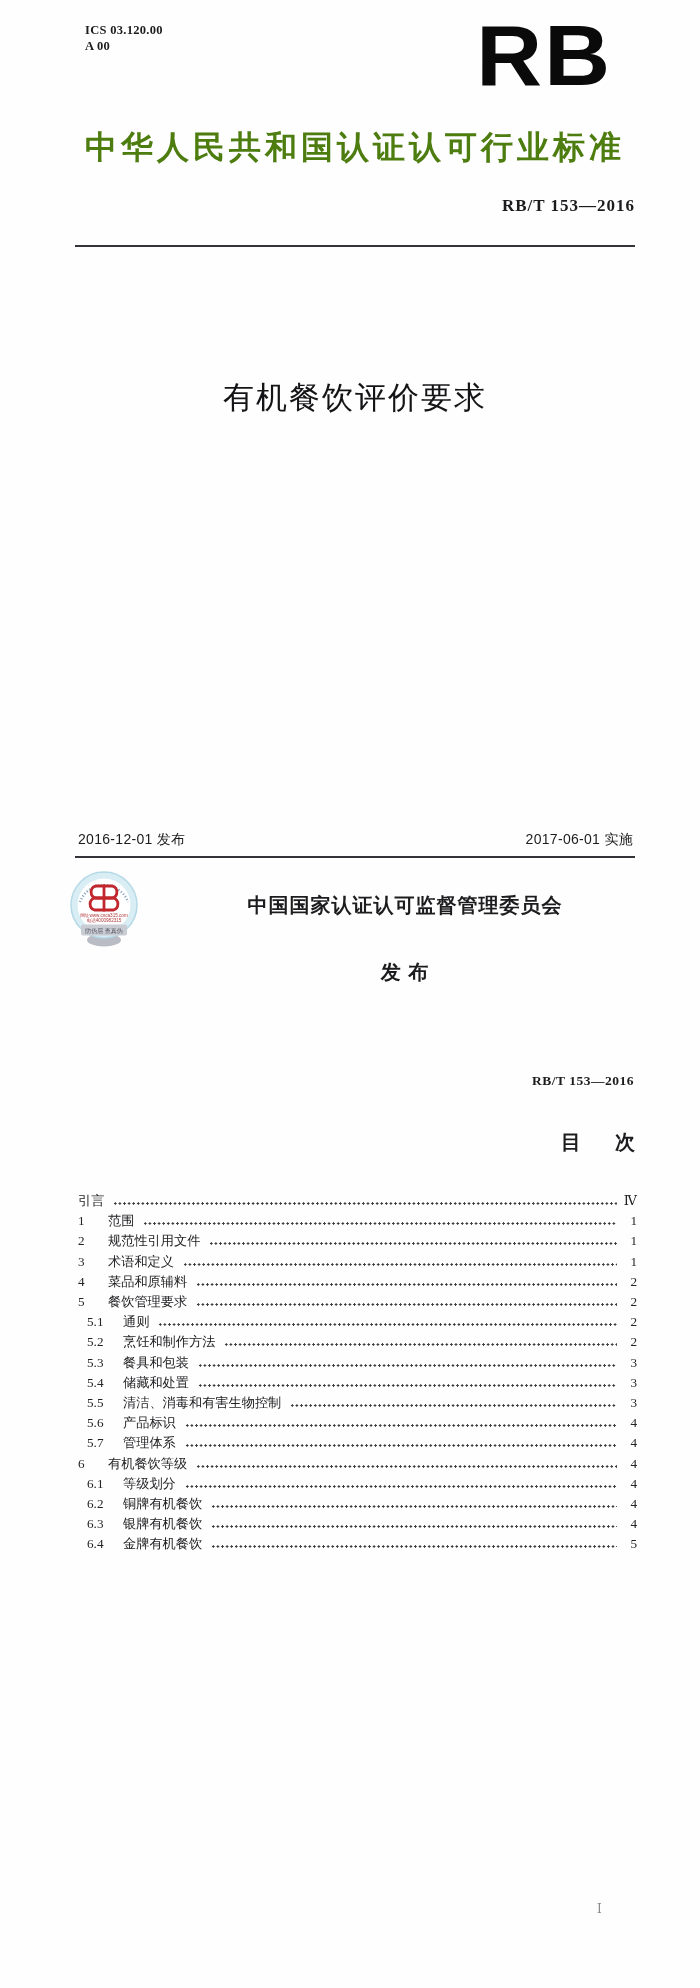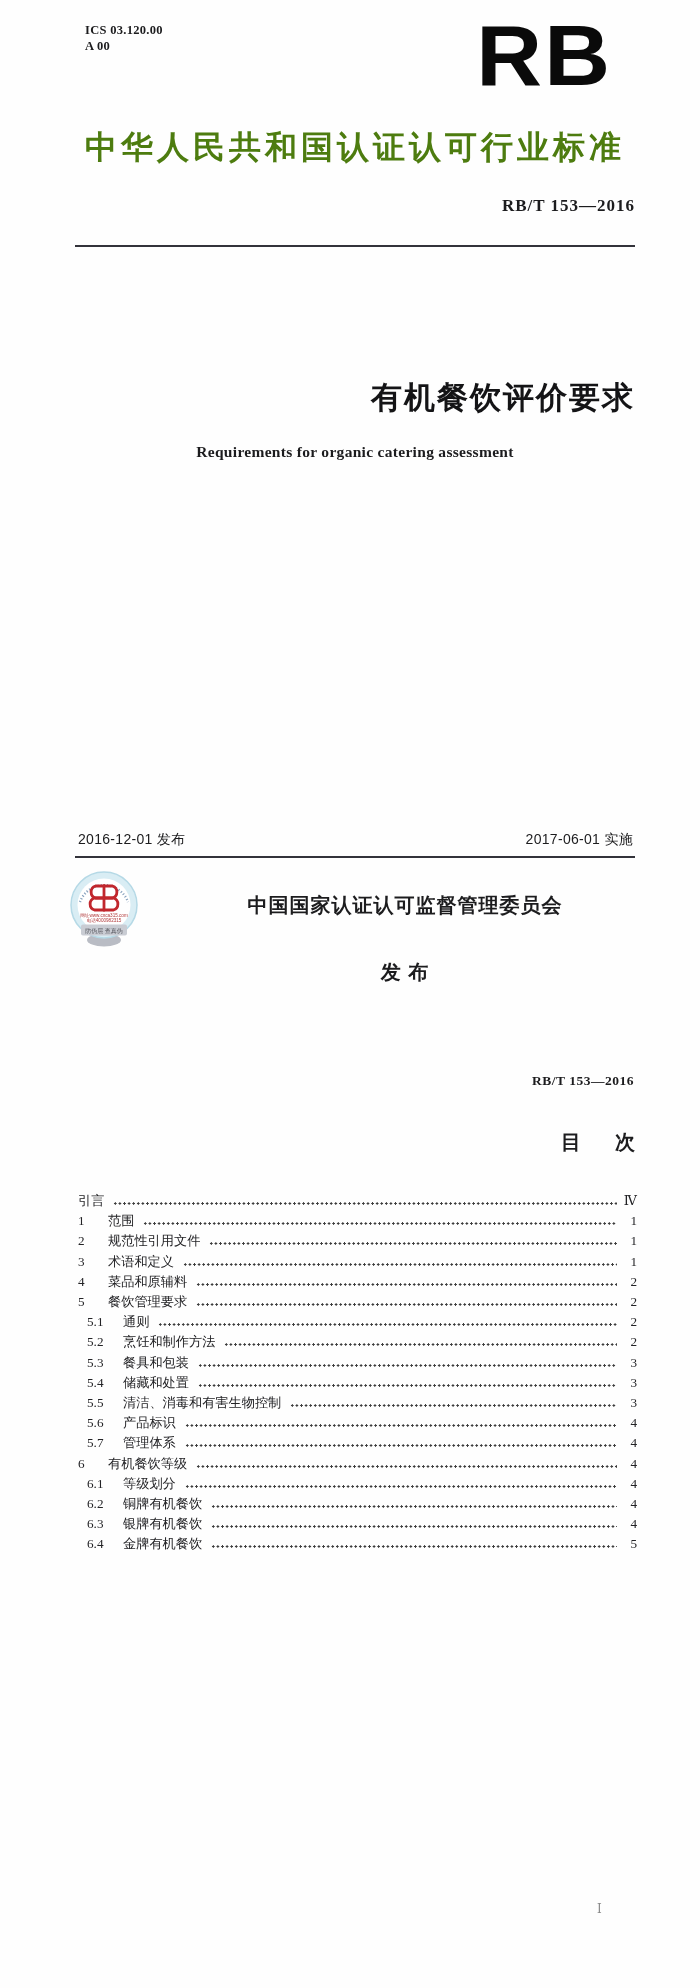--- a/index.html
+++ b/index.html
@@ -14,22 +14,22 @@
     font-weight:bold;font-size:12.5px;line-height:1.3;letter-spacing:.3px;}
   #rb-logo{position:absolute;right:88px;top:12px;font-weight:900;font-size:86px;line-height:1;
     letter-spacing:2px;transform:scaleX(1.06);transform-origin:right top;color:#0a0a0a;}
   #std-heading{position:absolute;left:75px;right:65px;top:126px;text-align:center;
     font-size:32px;font-weight:700;letter-spacing:4px;white-space:nowrap;color:#4d7c0f;}
   #std-no-1{position:absolute;right:65px;top:196px;font-family:"Liberation Serif","DejaVu Serif",serif;
     font-weight:bold;font-size:17px;letter-spacing:1px;}
   .hr{position:absolute;left:75px;width:560px;height:2px;background:#33333a;}
   #hr1{top:245px;}
   #hr2{top:856px;}
-  #doc-title{position:absolute;left:75px;right:65px;top:377px;text-align:right;
-    font-size:31px;font-weight:700;letter-spacing:2px;color:#141416;}
+  #doc-title{position:absolute;left:75px;right:65px;top:377px;text-align:center;
+    font-size:31px;font-weight:400;letter-spacing:2px;color:#141416;}
   #doc-title-en{position:absolute;left:75px;right:65px;top:443px;text-align:center;
     font-family:"Liberation Serif","DejaVu Serif",serif;font-weight:bold;font-size:15.5px;letter-spacing:.3px;}
   #dates-row{position:absolute;left:78px;right:67px;top:831px;display:flex;
     justify-content:space-between;font-size:14px;font-weight:500;letter-spacing:.3px;}
   #publisher-row{position:absolute;left:150px;right:40px;top:892px;display:flex;
     justify-content:center;align-items:center;gap:40px;font-size:20px;font-weight:700;letter-spacing:1px;flex-direction:column;}
   #badge{position:absolute;left:69px;top:869px;width:70px;height:80px;}
 
   
   #std-no-2{position:absolute;right:66px;top:1073px;font-family:"Liberation Serif","DejaVu Serif",serif;
@@ -64,21 +64,20 @@
 
   <div id="rb-logo">RB</div>
 
   <div id="std-heading">中华人民共和国认证认可行业标准</div>
 
   <div id="std-no-1">RB/T 153—2016</div>
 
   <div class="hr" id="hr1"></div>
 
   <div id="doc-title">有机餐饮评价要求</div>
-  <div id="doc-title-en">Requirements for organic catering assessment</div>
 
   <div id="dates-row">
     <span>2016-12-01 发布</span>
     <span>2017-06-01 实施</span>
   </div>
 
   <div class="hr" id="hr2"></div>
 
   <svg id="badge" viewBox="0 0 70 80" xmlns="http://www.w3.org/2000/svg">
     <ellipse cx="35" cy="71" rx="17" ry="6.5" fill="#b9bcc4"></ellipse>

